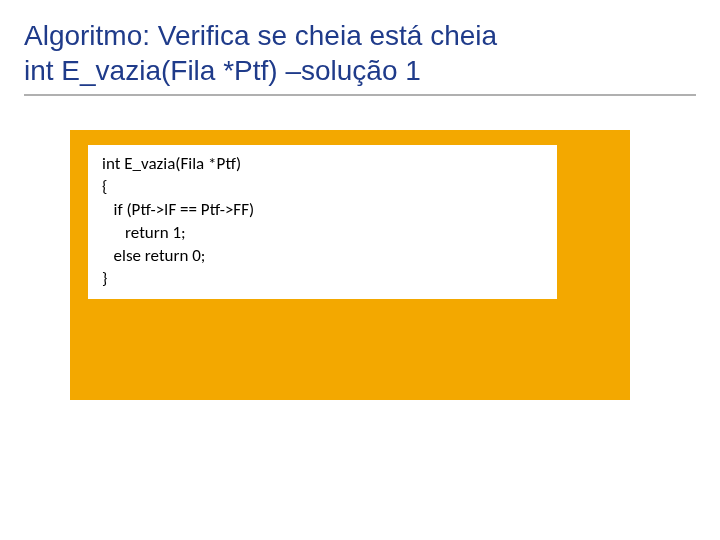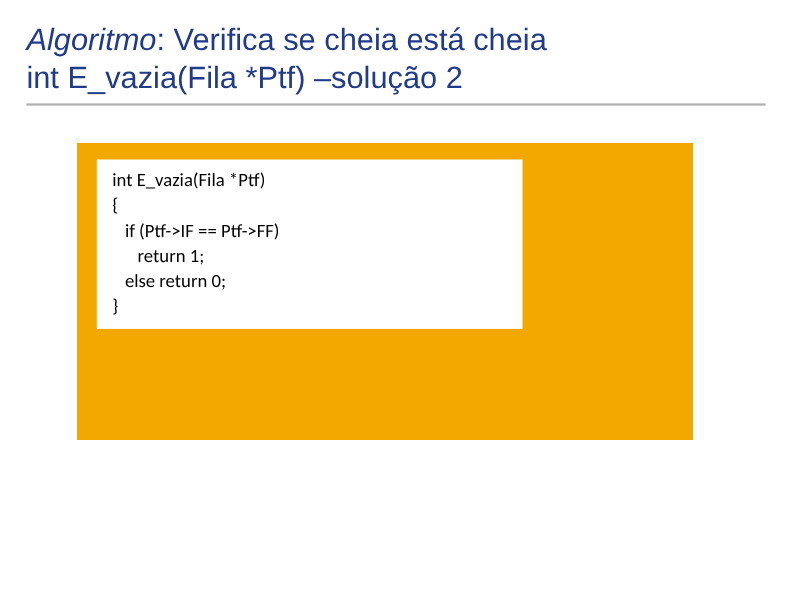--- a/index.html
+++ b/index.html
@@ -15,55 +15,54 @@
   .title-block {
     padding: 18px 24px 6px 24px;
   }
   .title-line {
     font-size: 28px;
     line-height: 1.25;
     color: #1f3b8a;
   }
   .title-word-accent {
     color: #1f3b8a;
-    font-style: italic;
   }
   .title-underline {
     border-bottom: 2px solid #b0b0b0;
     margin: 6px 0 0 0;
     width: 672px;
   }
   .code-outer {
     background: #f3a800;
     margin: 28px 0 0 70px;
     width: 560px;
     height: 270px;
     padding: 15px 18px;
     box-sizing: border-box;
   }
   .code-inner {
     background: #ffffff;
-    width: 387px;
+    width: 469px;
     padding: 8px 14px 8px 14px;
     box-sizing: border-box;
     font-family: "Calibri", "Segoe UI", Arial, sans-serif;
     font-size: 17px;
     line-height: 1.35;
     color: #000000;
     white-space: pre;
   }
 </style>
 </head>
 <body>
 
 <div class="title-block">
   <div class="title-line">
     <span class="title-word-accent">Algoritmo</span><span>: Verifica se cheia está cheia</span>
   </div>
-  <div class="title-line">int E_vazia(Fila *Ptf) –solução 2</div>
+  <div class="title-line">int E_vazia(Fila *Ptf) –solução 1</div>
   <div class="title-underline"></div>
 </div>
 
 <div class="code-outer">
   <div class="code-inner"><span>int E_vazia(Fila *Ptf)</span>
 <span>{</span>
 <span>   if (Ptf-&gt;IF == Ptf-&gt;FF)</span>
 <span>      return 1;</span>
 <span>   else return 0;</span>
 <span>}</span></div>

